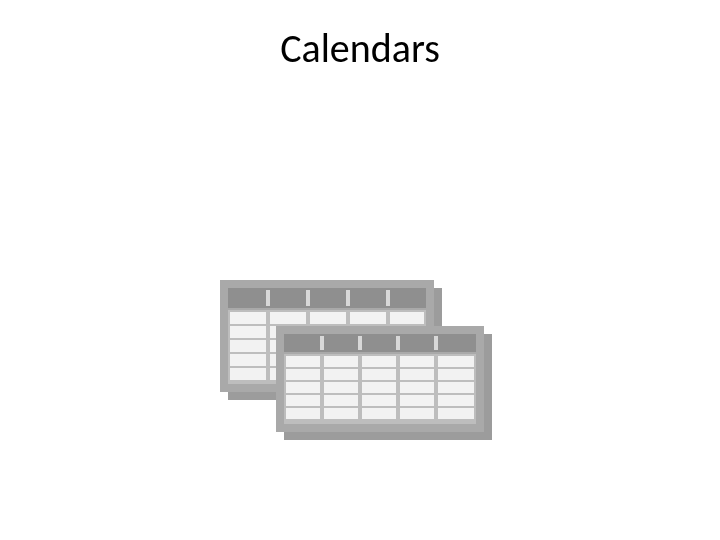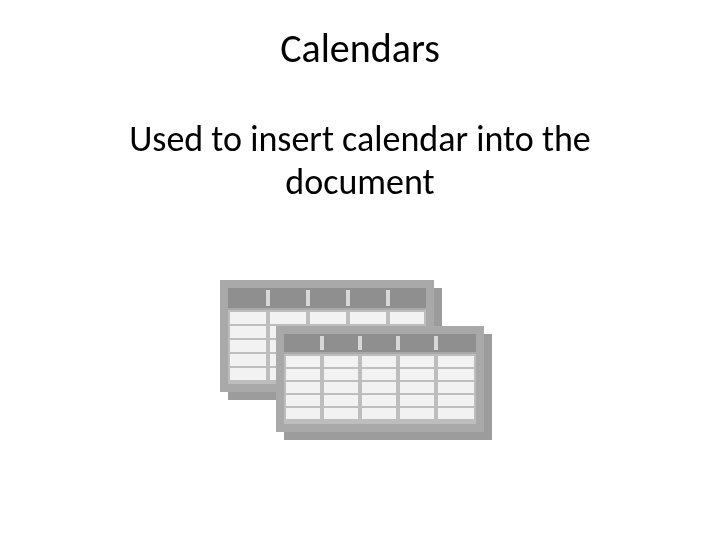--- a/index.html
+++ b/index.html
@@ -45,21 +45,20 @@
     height: 180px;
   }
 </style>
 </head>
 <body>
 
 <div class="slide">
 
   <div class="title">Calendars</div>
 
-  <div class="subtitle">Used to insert calendar into the document</div>
 
   <div class="icon-wrap">
     <svg viewBox="0 0 280 180" width="280" height="180" xmlns="http://www.w3.org/2000/svg">
 
       <g>
 
         <rect x="212" y="8" width="10" height="110" fill="#9c9c9c"></rect>
 
         <rect x="8" y="110" width="214" height="10" fill="#9c9c9c"></rect>
 

